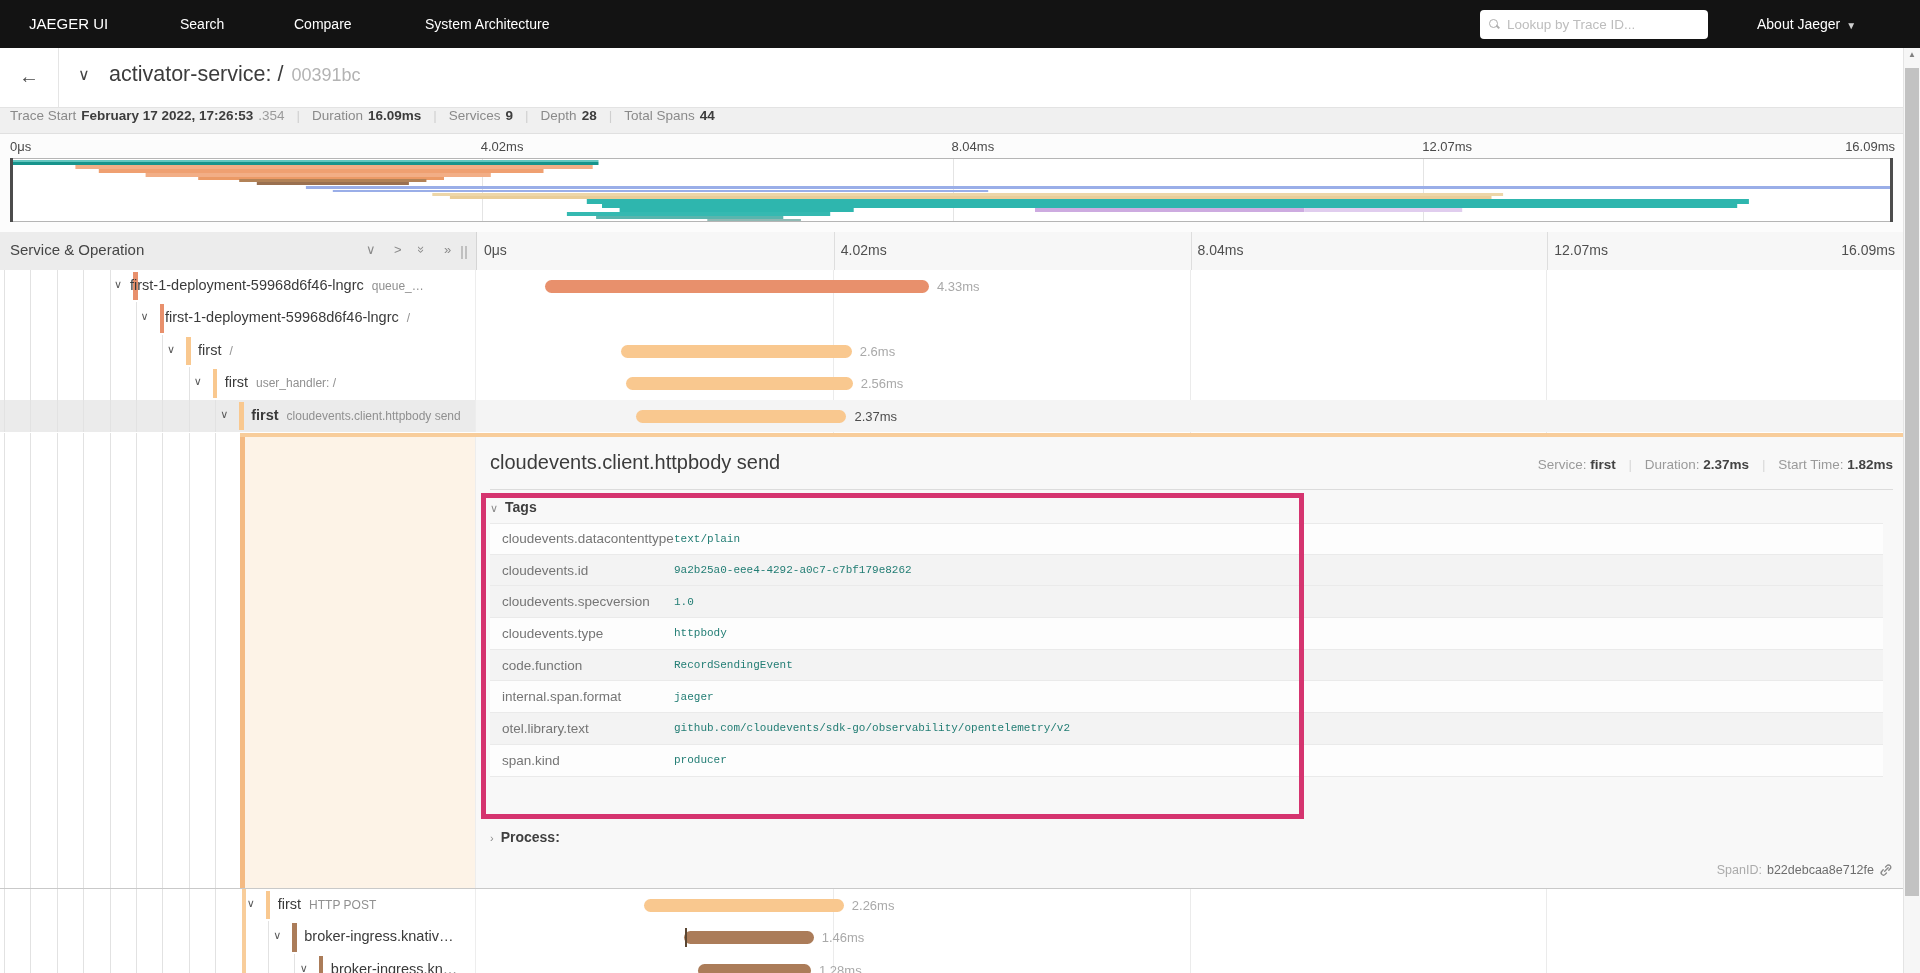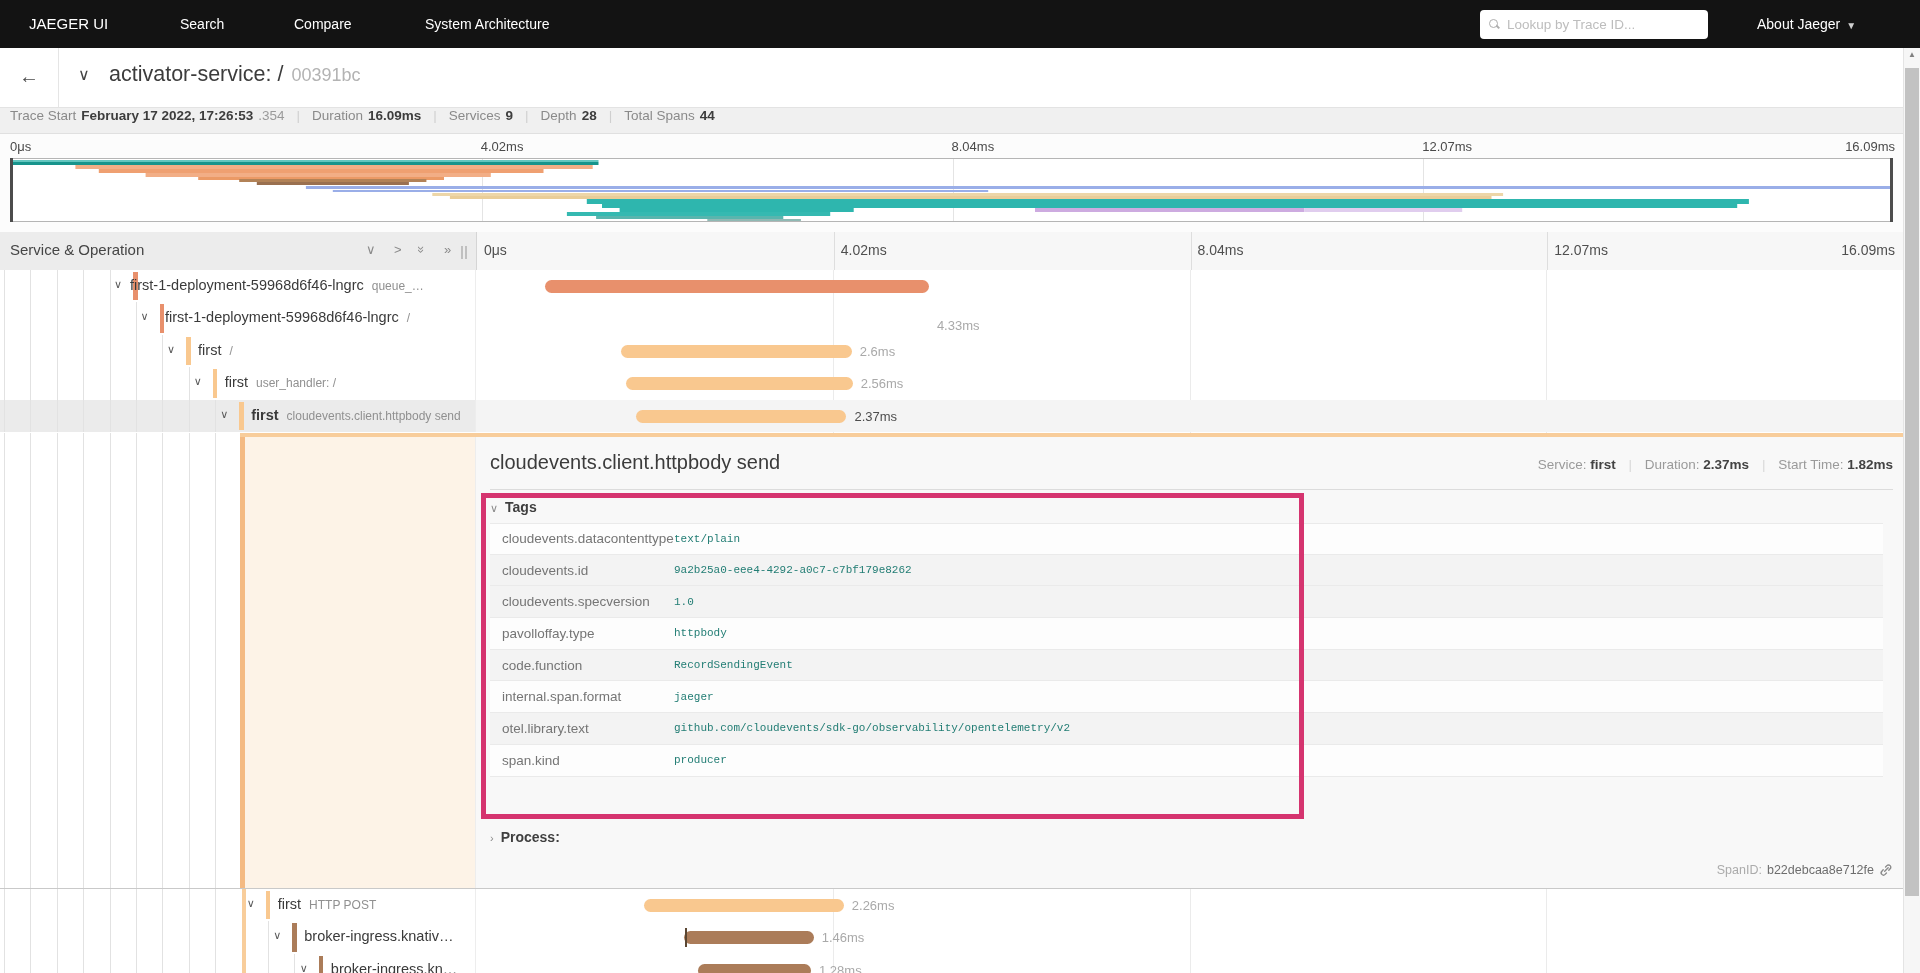--- a/index.html
+++ b/index.html
@@ -239,21 +239,21 @@
           <div class="guide" style="left: 30.4px;"></div>
           <div class="guide" style="left: 56.8px;"></div>
           <div class="guide" style="left: 83.2px;"></div>
           <div class="guide" style="left: 109.6px;"></div>
           <span class="tree-chev" style="left: 114px;">∨</span>
           <div class="marker" style="left: 133px; background: rgb(232, 144, 108);"></div>
           <span class="svc" style="left: 130px;">first-1-deployment-59968d6f46-lngrc<span class="op">queue_…</span></span>
         </div>
         <div class="row-right">
           <div class="bar" style="left: 69.1287px; width: 383.753px; background: rgb(232, 144, 108);"></div>
-          <span class="bar-label" style="left: 460.881px; margin-top: 39px;">4.33ms</span>
+          <span class="bar-label" style="left: 460.881px;">4.33ms</span>
         </div>
       </div>
       <div class="row" style="top: 32.4px;">
         <div class="row-left">
           <div class="guide" style="left: 4px;"></div>
           <div class="guide" style="left: 30.4px;"></div>
           <div class="guide" style="left: 56.8px;"></div>
           <div class="guide" style="left: 83.2px;"></div>
           <div class="guide" style="left: 109.6px;"></div>
           <div class="guide" style="left: 136px;"></div>
@@ -356,21 +356,21 @@
           </div>
           <div class="tag-row alt">
             <span class="tag-key">cloudevents.id</span>
             <span class="tag-val">9a2b25a0-eee4-4292-a0c7-c7bf179e8262</span>
           </div>
           <div class="tag-row alt">
             <span class="tag-key">cloudevents.specversion</span>
             <span class="tag-val">1.0</span>
           </div>
           <div class="tag-row">
-            <span class="tag-key">pavolloffay.type</span>
+            <span class="tag-key">cloudevents.type</span>
             <span class="tag-val">httpbody</span>
           </div>
           <div class="tag-row alt">
             <span class="tag-key">code.function</span>
             <span class="tag-val">RecordSendingEvent</span>
           </div>
           <div class="tag-row">
             <span class="tag-key">internal.span.format</span>
             <span class="tag-val">jaeger</span>
           </div>

